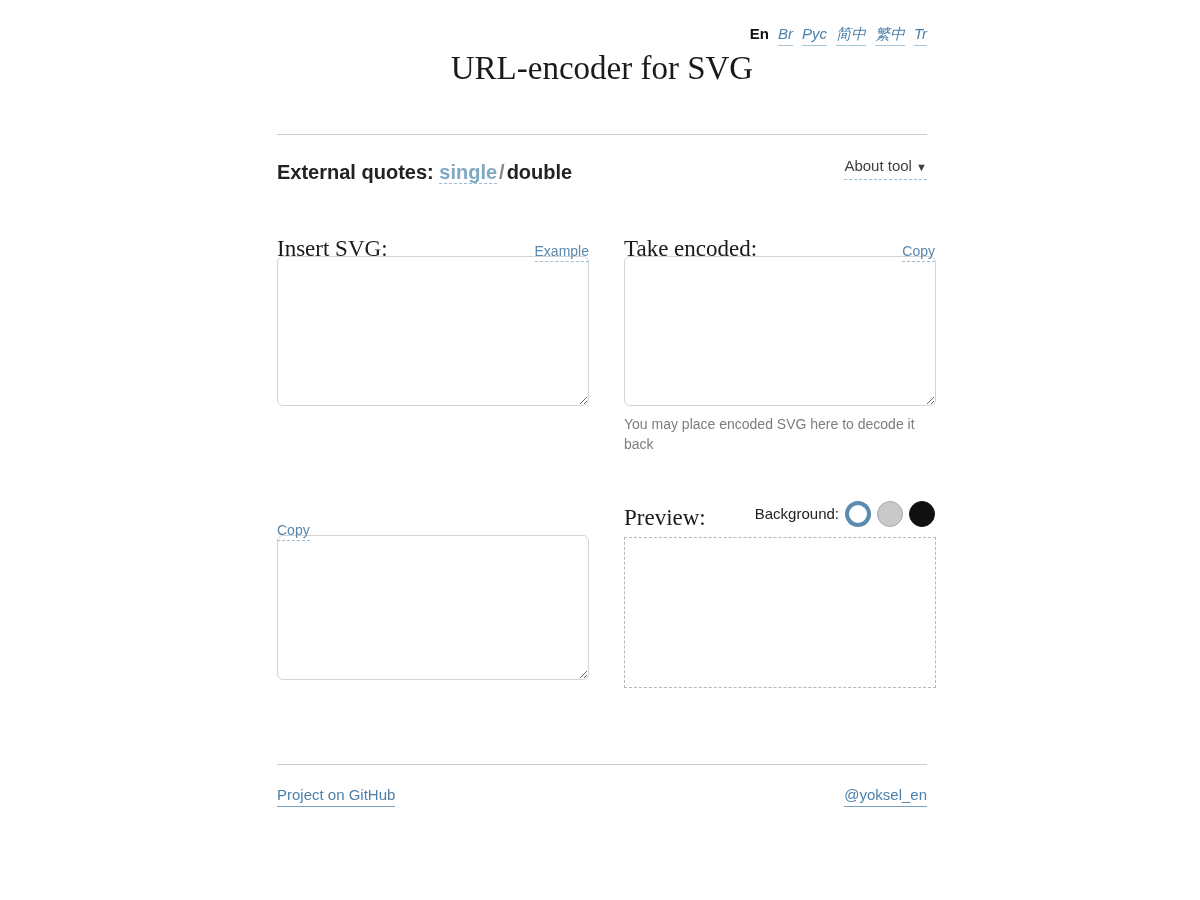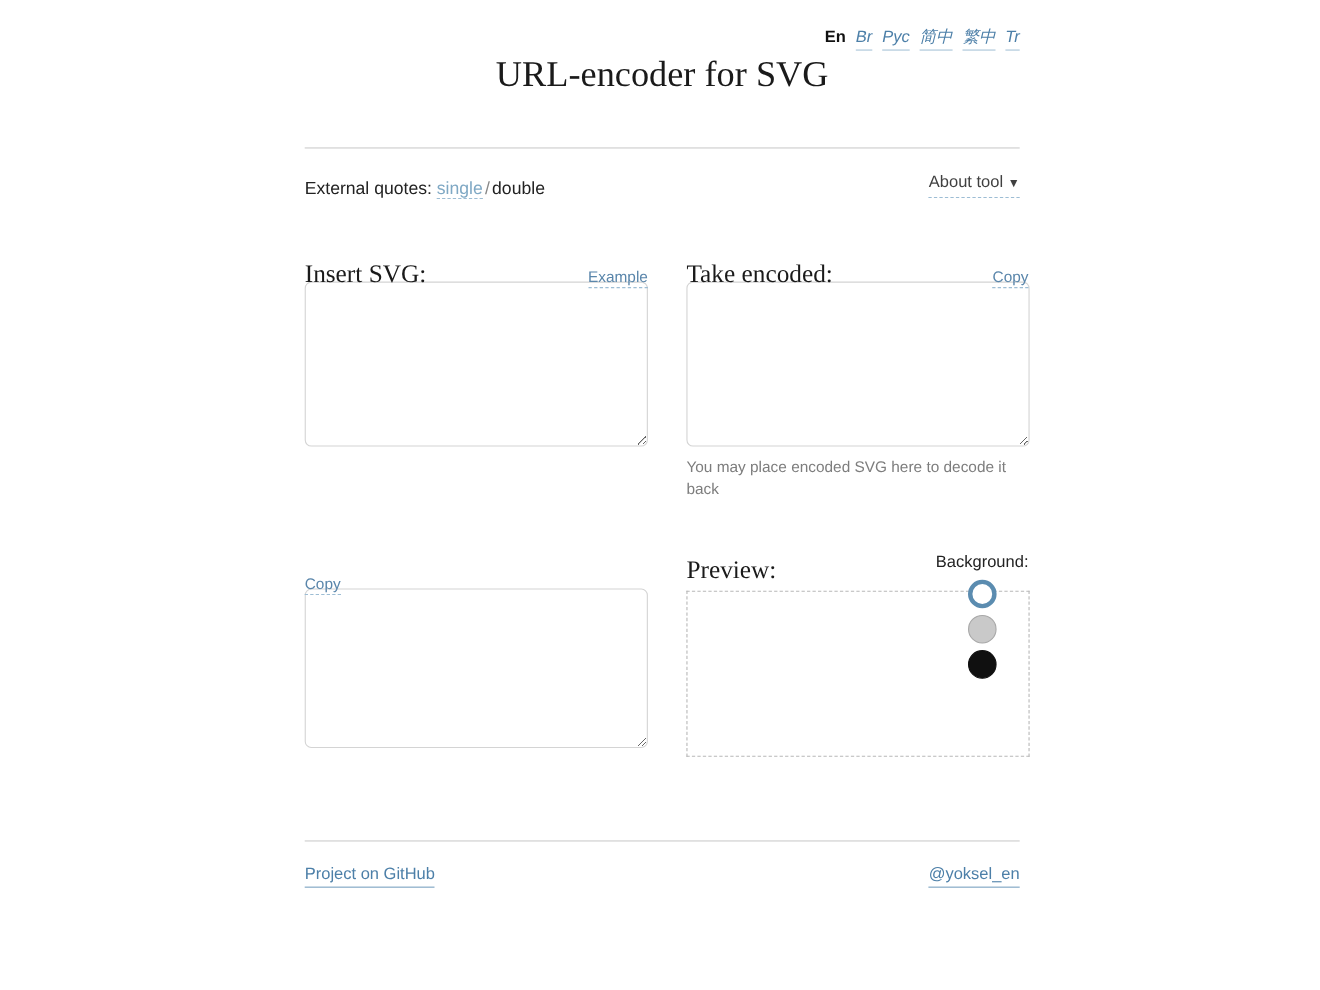--- a/index.html
+++ b/index.html
@@ -87,24 +87,25 @@
     position: absolute;
     left: 0;
     top: 160px;
     width: 650px;
     height: 24px;
   }
   .quotes {
     position: absolute;
     left: 0;
     top: 0;
-    font-size: 16px;
+    font-size: 20px;
     line-height: 24px;
     color: #222222;
     white-space: nowrap;
+    font-weight: bold;
   }
   .quotes .dash-link {
     color: #7fa8c4;
     text-decoration: none;
     border-bottom: 1px dashed #9dbdd4;
     cursor: pointer;
   }
   .quotes .sep { color: #888888; margin: 0 2px; }
   .quotes .plain { color: #222222; }
 
@@ -192,21 +193,20 @@
     left: 0;
     top: 2px;
   }
   .bg-picker {
     position: absolute;
     right: 0;
     top: 0;
     display: flex;
     align-items: center;
     gap: 6px;
-    flex-direction: column;
   }
   .bg-label {
     font-size: 15px;
     line-height: 20px;
     color: #222222;
     margin-right: 0px;
     white-space: nowrap;
   }
   .swatch {
     width: 26px;

